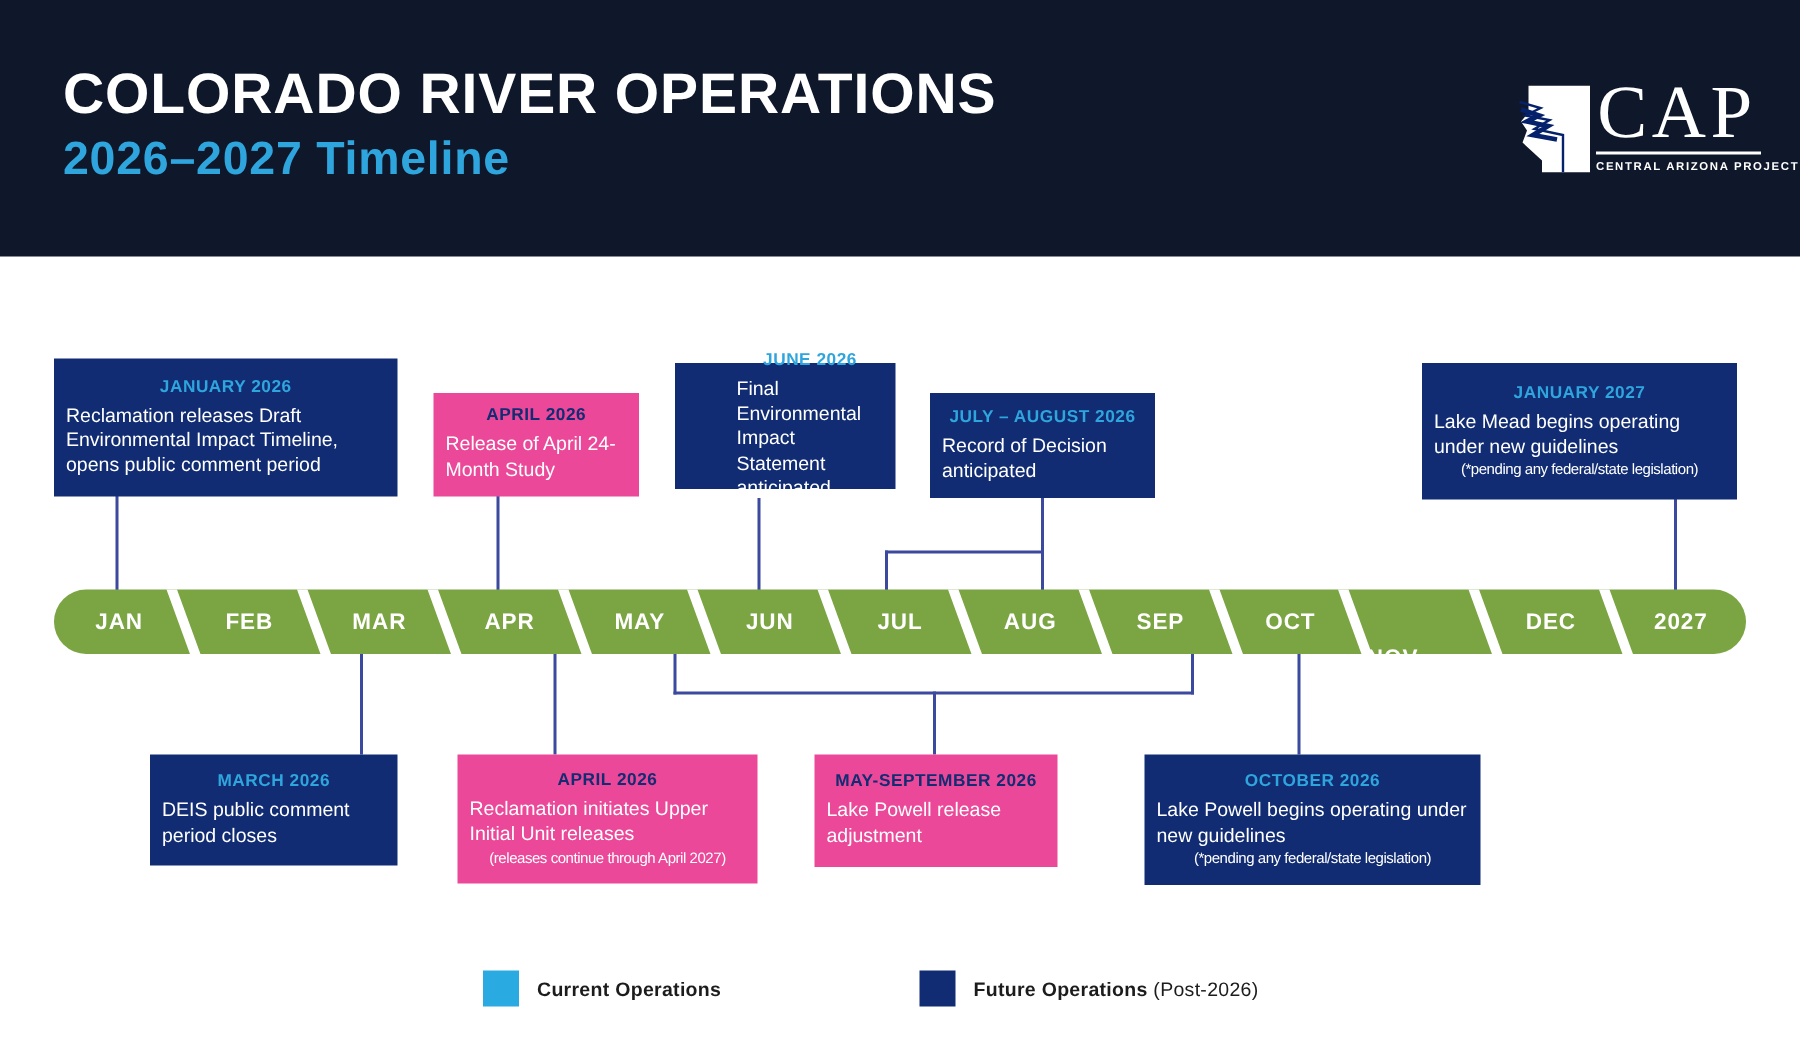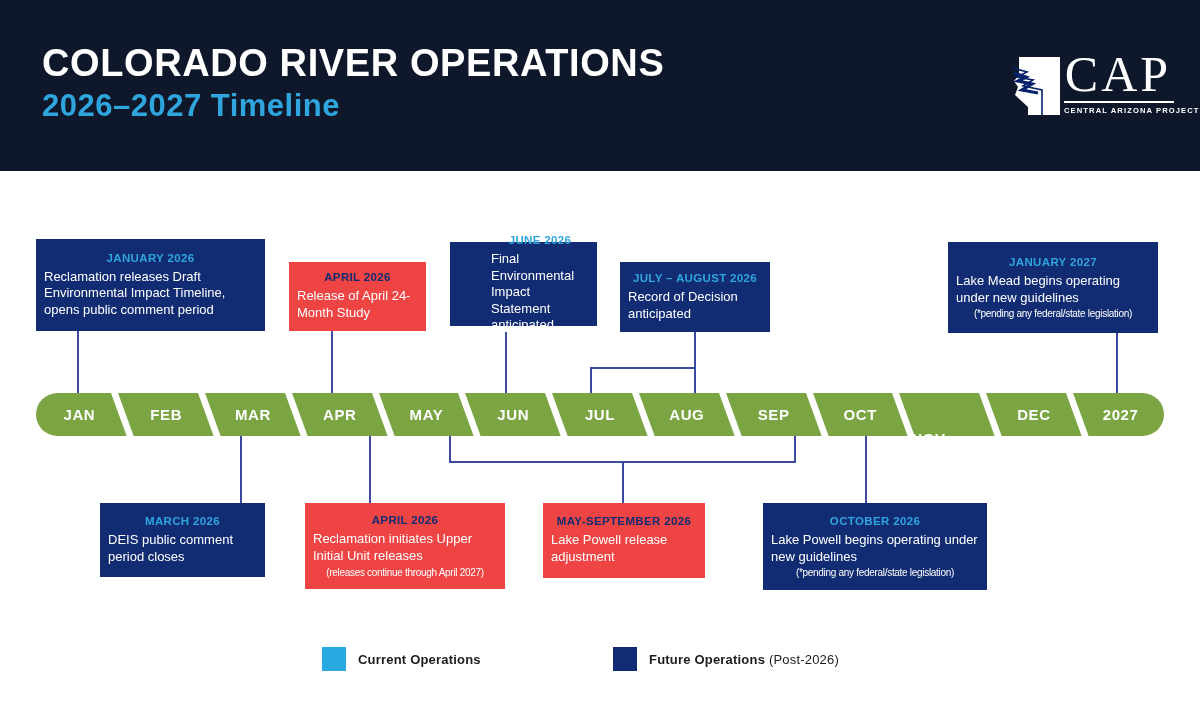--- a/index.html
+++ b/index.html
@@ -33,21 +33,21 @@
   .tl-label { position:absolute; top:0; height:43px; line-height:43px; text-align:center;
               color:#ffffff; font-size:15px; font-weight:700; letter-spacing:0.6px; }
 
   
   .conn { position:absolute; background:#3b4a9e; }
 
   
   .evt { position:absolute; display:flex; flex-direction:column; justify-content:center;
          align-items:center; text-align:left; padding:6px 8px; }
   .evt.navy { background:#112c72; }
-  .evt.blue { background:#ef4444; }
+  .evt.blue { background:#ec4899; }
   .evt-date { font-size:11.5px; font-weight:700; letter-spacing:0.35px; margin-bottom:5px; }
   .evt.navy .evt-date { color:#2fa5de; }
   .evt.blue .evt-date { color:#112c72; }
   .evt-text { color:#ffffff; font-size:13px; line-height:1.28; font-weight:400; }
   .evt-note { color:#ffffff; font-size:10px; letter-spacing:-0.3px; margin-top:2px; }
 
   
   .legend-item { position:absolute; display:flex; align-items:center; }
   .legend-swatch { width:24px; height:24px; margin-right:12px; }
   .legend-swatch.blue { background:#29abe2; }

